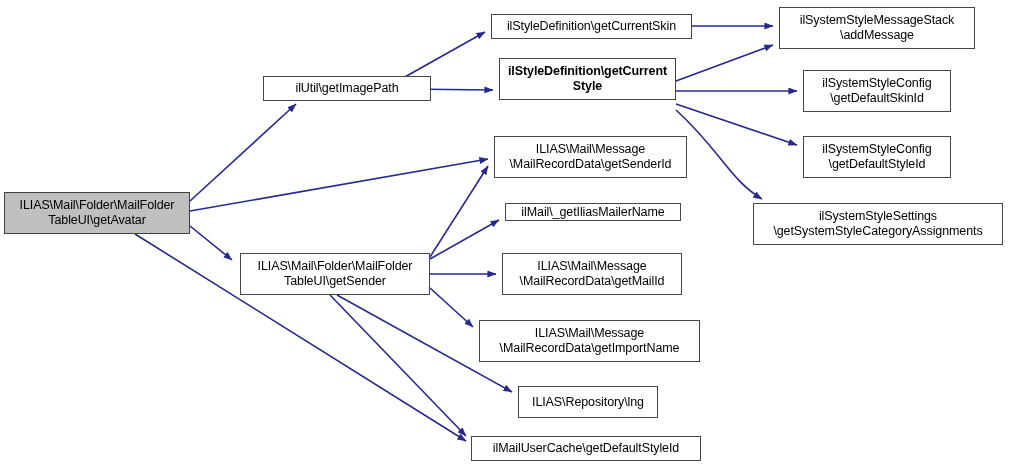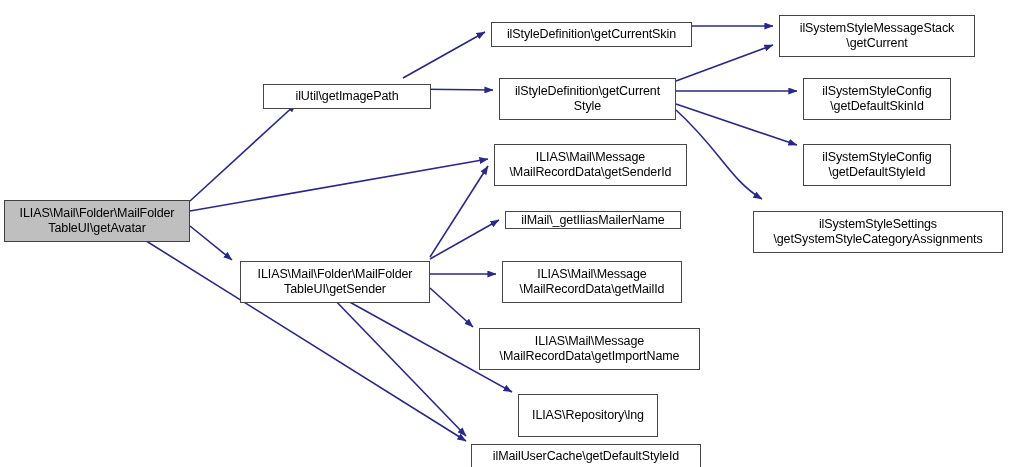--- a/index.html
+++ b/index.html
@@ -31,21 +31,20 @@
     justify-content: center;
     text-align: center;
     border: 1px solid #464646;
     background: #ffffff;
     color: #000000;
     font-size: 12.5px;
     line-height: 15px;
     letter-spacing: -0.1px;
     white-space: pre-line;
     padding: 8px 4px;
-    margin-top: 8px;
   }
   .node.root {
     background: #bfbfbf;
     border: 1px solid #404040;
   }
 </style>
 </head>
 <body>
 
 <div id="canvas">
@@ -75,33 +74,33 @@
         <path d="M 330 295 L 466 436" fill="none" stroke="#27288c" stroke-width="1.6" marker-end="url(#arrowhead)"></path>
       </g>
   </svg>
   <div id="nodes-group">
       <div class="node root" style="left: 4px; top: 192px; width: 186px; height: 42px;">ILIAS\Mail\Folder\MailFolder
 TableUI\getAvatar</div>
       <div class="node" style="left: 263px; top: 76px; width: 168px; height: 25px;">ilUtil\getImagePath</div>
       <div class="node" style="left: 240px; top: 253px; width: 190px; height: 42px;">ILIAS\Mail\Folder\MailFolder
 TableUI\getSender</div>
       <div class="node" style="left: 491px; top: 14px; width: 201px; height: 25px;">ilStyleDefinition\getCurrentSkin</div>
-      <div class="node" style="left: 499px; top: 70px; width: 177px; height: 42px;">ilStyleDefinition\getCurrent
+      <div class="node" style="left: 499px; top: 58px; width: 177px; height: 42px; font-weight: bold;">ilStyleDefinition\getCurrent
 Style</div>
       <div class="node" style="left: 494px; top: 136px; width: 193px; height: 42px;">ILIAS\Mail\Message
 \MailRecordData\getSenderId</div>
       <div class="node" style="left: 505px; top: 203px; width: 176px; height: 14px;">ilMail\_getIliasMailerName</div>
       <div class="node" style="left: 502px; top: 253px; width: 180px; height: 42px;">ILIAS\Mail\Message
 \MailRecordData\getMailId</div>
       <div class="node" style="left: 479px; top: 320px; width: 221px; height: 42px;">ILIAS\Mail\Message
 \MailRecordData\getImportName</div>
-      <div class="node" style="left: 518px; top: 386px; width: 140px; height: 43px;">ILIAS\Repository\lng</div>
+      <div class="node" style="left: 518px; top: 386px; width: 140px; height: 32px;">ILIAS\Repository\lng</div>
       <div class="node" style="left: 471px; top: 436px; width: 230px; height: 25px;">ilMailUserCache\getDefaultStyleId</div>
       <div class="node" style="left: 779px; top: 7px; width: 196px; height: 42px;">ilSystemStyleMessageStack
-\getCurrent</div>
+\addMessage</div>
       <div class="node" style="left: 803px; top: 70px; width: 148px; height: 42px;">ilSystemStyleConfig
 \getDefaultSkinId</div>
       <div class="node" style="left: 803px; top: 136px; width: 148px; height: 42px;">ilSystemStyleConfig
 \getDefaultStyleId</div>
       <div class="node" style="left: 753px; top: 203px; width: 250px; height: 42px; text-align: center;">ilSystemStyleSettings
 \getSystemStyleCategoryAssignments</div>
     </div>
 </div>
 
 </body></html>

